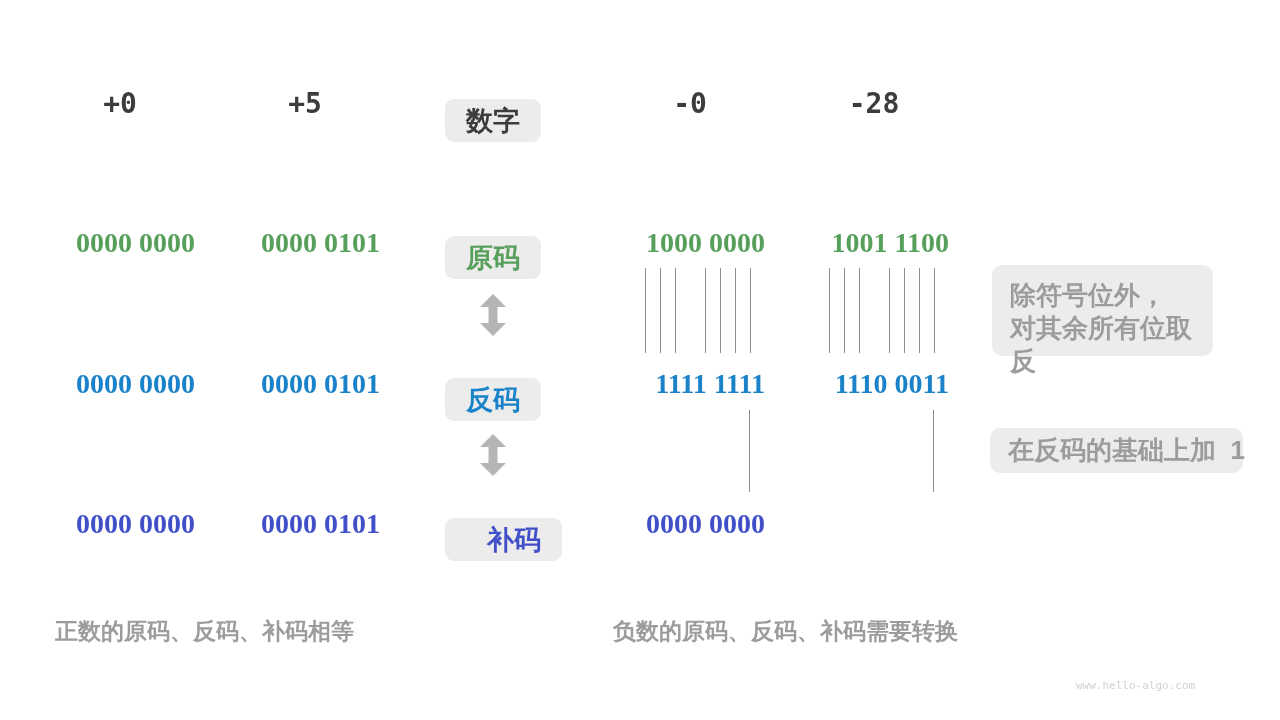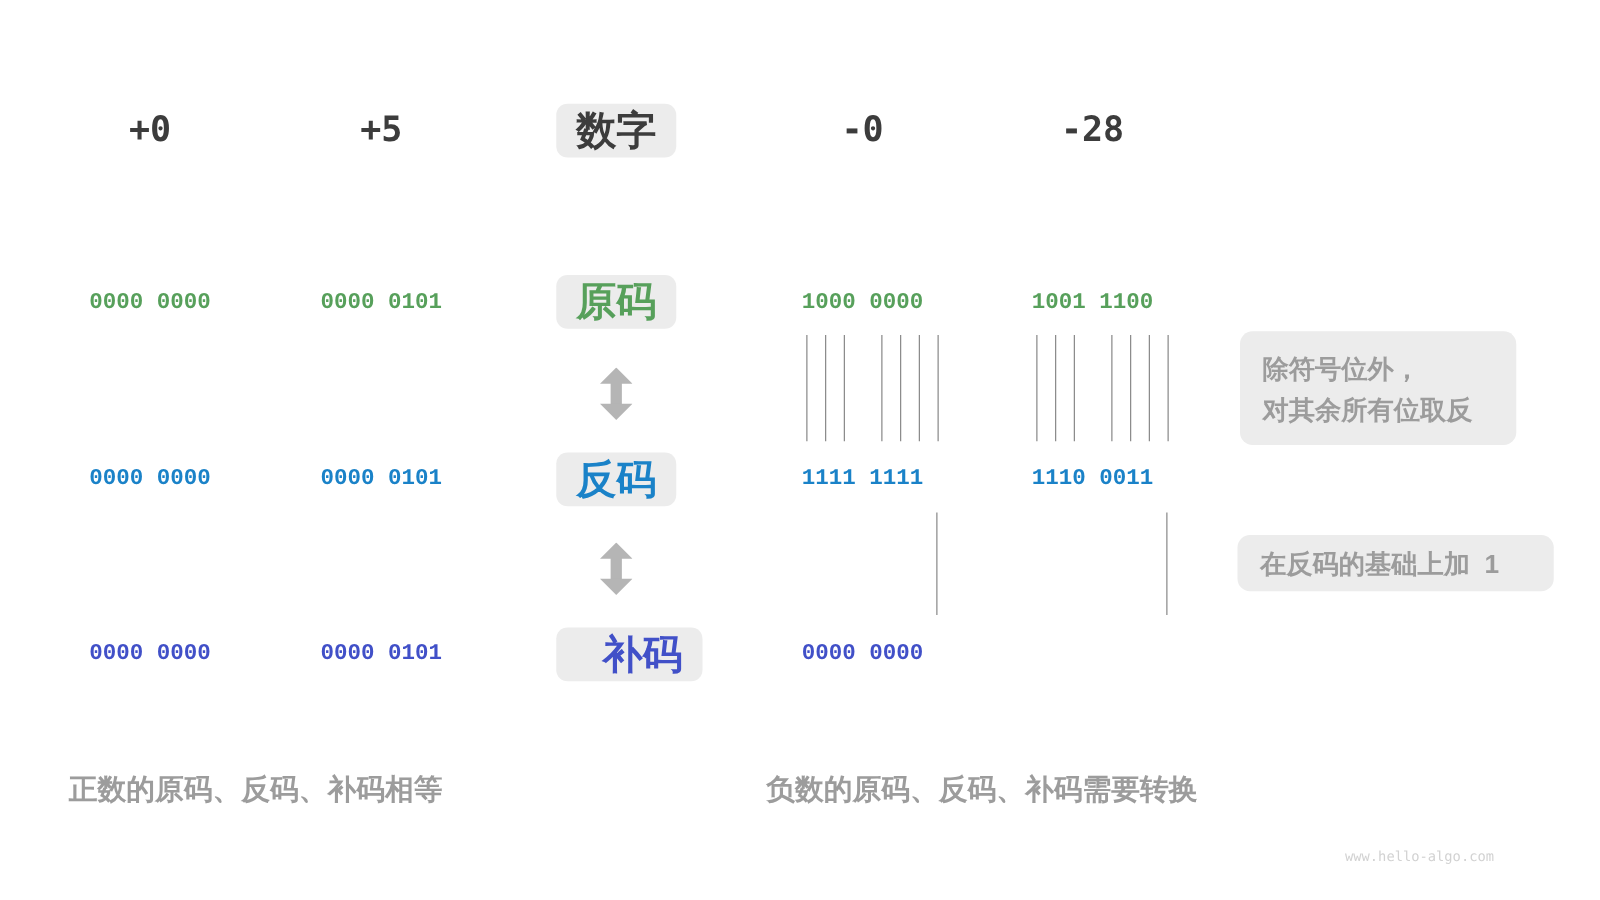--- a/index.html
+++ b/index.html
@@ -7,36 +7,36 @@
     position:relative; width:1280px; height:720px; background:#ffffff;
     font-family:"Liberation Sans", sans-serif; overflow:hidden;
   }
   .abs { position:absolute; }
   .hdr {
     font-family:"DejaVu Sans Mono", monospace; font-weight:bold;
     font-size:28px; line-height:28px; color:#3c3c3c;
     width:150px; text-align:center;
   }
   .bin {
-    font-family:Liberation Mono, monospace; font-weight:bold;
-    font-size:18px; line-height:25px; width:150px; text-align:center;
+    font-family:Liberation Serif, serif; font-weight:bold;
+    font-size:28px; line-height:25px; width:150px; text-align:right;
   }
   .green  { color:#57a05b; }
   .blue   { color:#1a82c8; }
   .indigo { color:#4150c8; }
   .tag {
     position:absolute; left:445px; width:96px; height:43px;
     background:#ececec; border-radius:9px;
     display:flex; align-items:center; justify-content:center;
-    font-size:32px; font-weight:bold;
+    font-size:27px; font-weight:bold;margin-top:16px;
   }
   .vline { position:absolute; width:1px; background:#8c8c8c; }
   .note {
     position:absolute; background:#ececec; border-radius:10px;
-    color:#9c9c9c; font-weight:bold; font-size:21px; box-sizing:border-box;
+    color:#9c9c9c; font-weight:bold; font-size:26px; box-sizing:border-box;
   }
   .note1 { left:992px; top:265px; width:221px; height:91px; padding:14px 0 0 18px; line-height:33px; }
   .note2 { left:990px; top:428px; width:253px; height:45px; display:flex; align-items:center; padding-left:18px; white-space:pre; }
   .caption { position:absolute; color:#9c9c9c; font-weight:bold; font-size:23px; line-height:23px; }
   .watermark {
     position:absolute; left:1076px; top:679px;
     font-family:"DejaVu Sans Mono", monospace; font-size:11px; color:#d2d2d2;
   }
   .arrow { position:absolute; left:480px; width:26px; height:42px; }
 </style>

